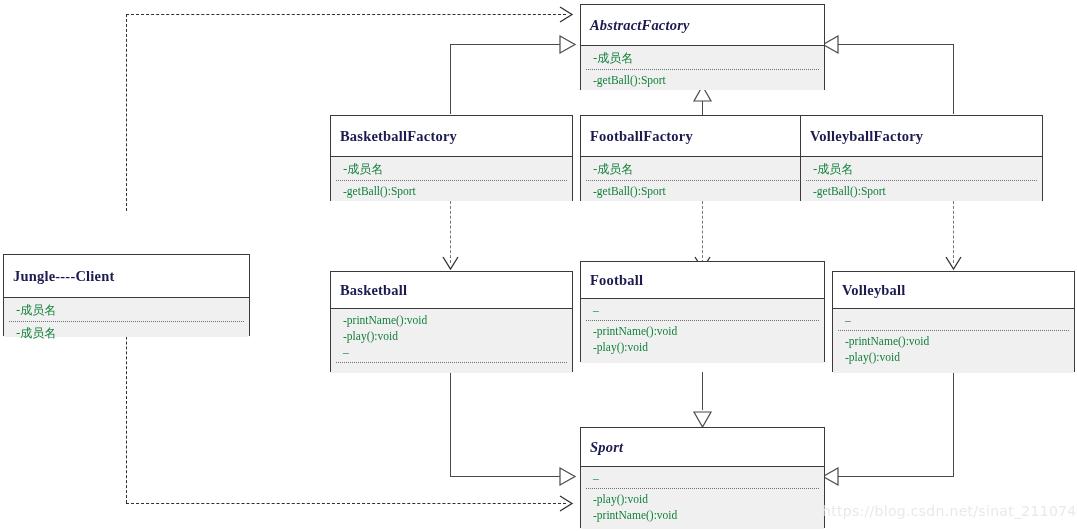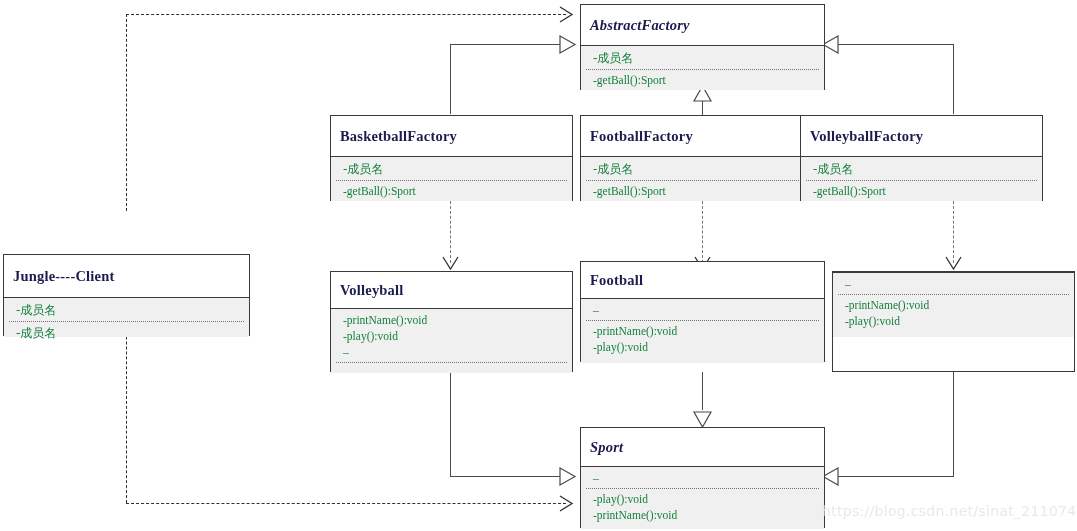--- a/index.html
+++ b/index.html
@@ -138,40 +138,41 @@
   <div class="uml-box" style="left:3px;top:211px;width:247px;height:82px;margin-top:43px;">
     <div class="uml-title" style="height:42px;">Jungle----Client</div>
     <div class="uml-body" style="height:40px;">
       <div class="uml-row cjk">-成员名</div>
       <div class="uml-sep"></div>
       <div class="uml-row cjk">-成员名</div>
     </div>
   </div>
 
   <div class="uml-box" style="left:330px;top:271px;width:243px;height:101px;">
-    <div class="uml-title" style="height:36px;">Volleyball</div>
+    <div class="uml-title" style="height:36px;">Basketball</div>
     <div class="uml-body" style="height:65px;">
       <div class="uml-row">-printName():void</div>
       <div class="uml-row">-play():void</div>
       <div class="uml-row">–</div>
       <div class="uml-sep"></div>
     </div>
   </div>
 
   <div class="uml-box" style="left:580px;top:261px;width:245px;height:101px;">
     <div class="uml-title" style="height:36px;">Football</div>
     <div class="uml-body" style="height:65px;">
       <div class="uml-row">–</div>
       <div class="uml-sep"></div>
       <div class="uml-row">-printName():void</div>
       <div class="uml-row">-play():void</div>
     </div>
   </div>
 
   <div class="uml-box" style="left:832px;top:271px;width:243px;height:101px;">
+    <div class="uml-title" style="height:36px;">Volleyball</div>
     <div class="uml-body" style="height:65px;">
       <div class="uml-row">–</div>
       <div class="uml-sep"></div>
       <div class="uml-row">-printName():void</div>
       <div class="uml-row">-play():void</div>
     </div>
   </div>
 
   <div class="uml-box" style="left:580px;top:427px;width:245px;height:101px;">
     <div class="uml-title abstract" style="height:38px;">Sport</div>

